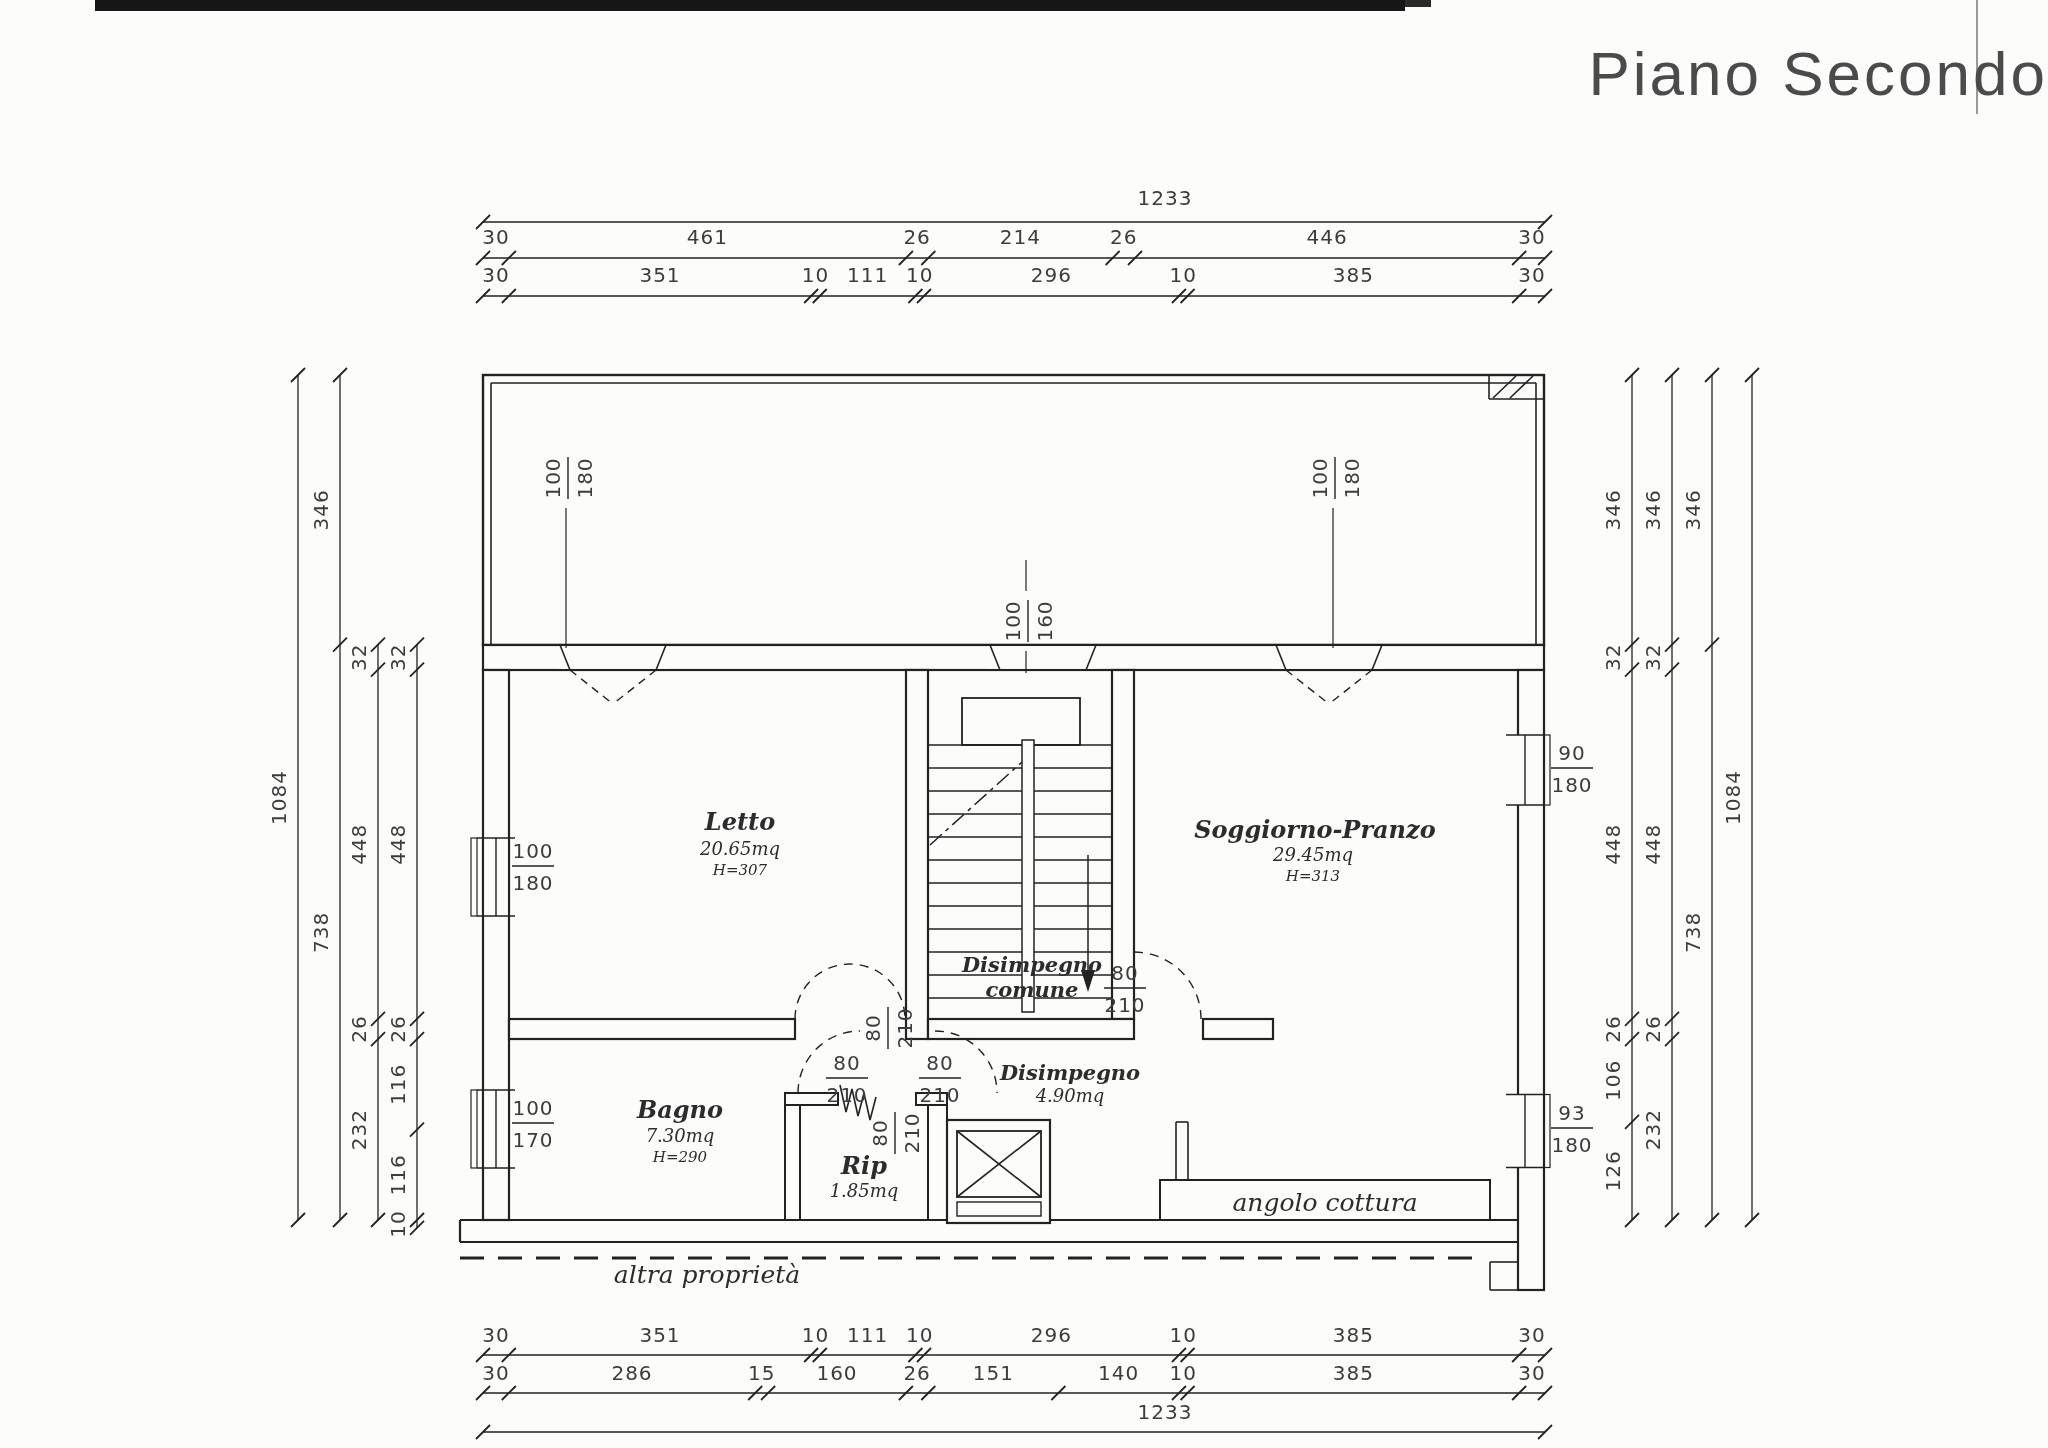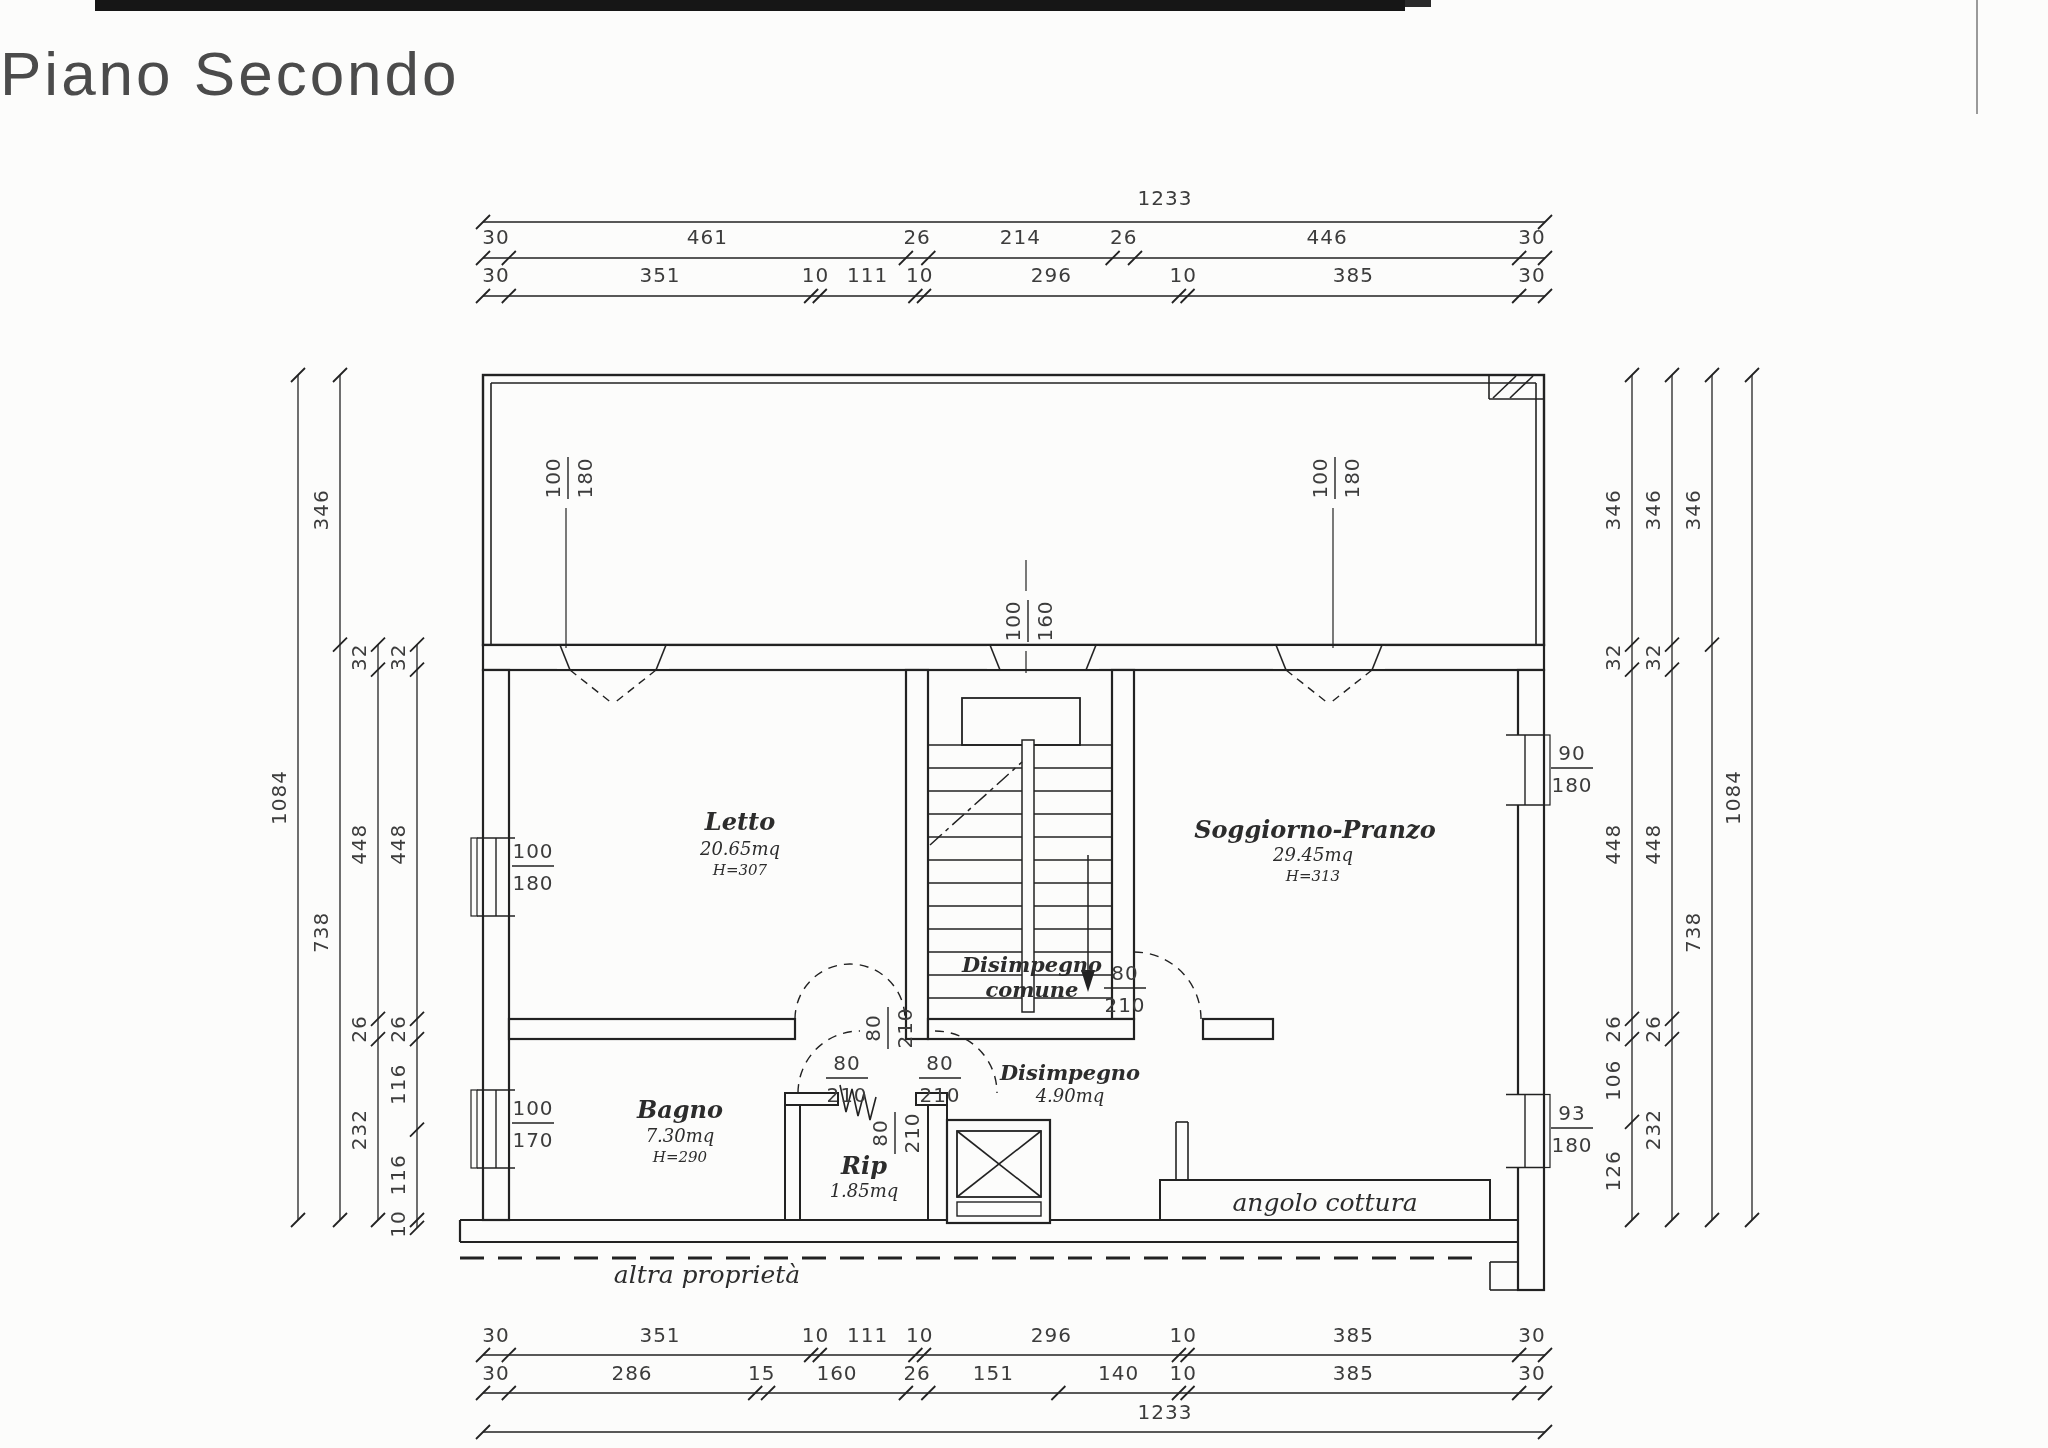--- a/index.html
+++ b/index.html
@@ -1,21 +1,21 @@
 <!DOCTYPE html>
 <html><head>
 <meta charset="utf-8">
 <style>
   html,body{margin:0;padding:0;background:#d8d8d8;}
   .page{position:relative;width:2048px;height:1448px;background:#fcfcfb;overflow:hidden;
         font-family:"DejaVu Sans",sans-serif;}
   .scan-strip{position:absolute;left:95px;top:0;width:1310px;height:11px;background:#161616;}
   .scan-strip2{position:absolute;left:1405px;top:0;width:26px;height:7px;background:#2a2a2a;}
   .scan-edge{position:absolute;left:1976px;top:0;width:2px;height:114px;background:#9a9a9a;}
-  .title{position:absolute;left:0;top:38px;width:100%;text-align:left;
+  .title{position:absolute;left:0;top:38px;width:100%;text-align:right;
          font-family:"Liberation Sans","DejaVu Sans",sans-serif;
          font-size:62px;color:#4b4b4b;letter-spacing:3px;}
   svg text{fill:#343434;}
   .dim{font-size:20px;letter-spacing:1px;fill:#3c3c3c;}
   .rn{font-family:"DejaVu Serif",serif;font-style:italic;font-weight:bold;font-size:24px;fill:#2c2c2c;}
   .rn2{font-family:"DejaVu Serif",serif;font-style:italic;font-weight:bold;font-size:21px;fill:#2c2c2c;}
   .ra{font-family:"DejaVu Serif",serif;font-style:italic;font-size:18px;fill:#2c2c2c;}
   .rh{font-family:"DejaVu Serif",serif;font-style:italic;font-size:15px;fill:#2c2c2c;}
   .rs{font-family:"DejaVu Serif",serif;font-style:italic;font-size:25px;fill:#2c2c2c;}
 </style>

